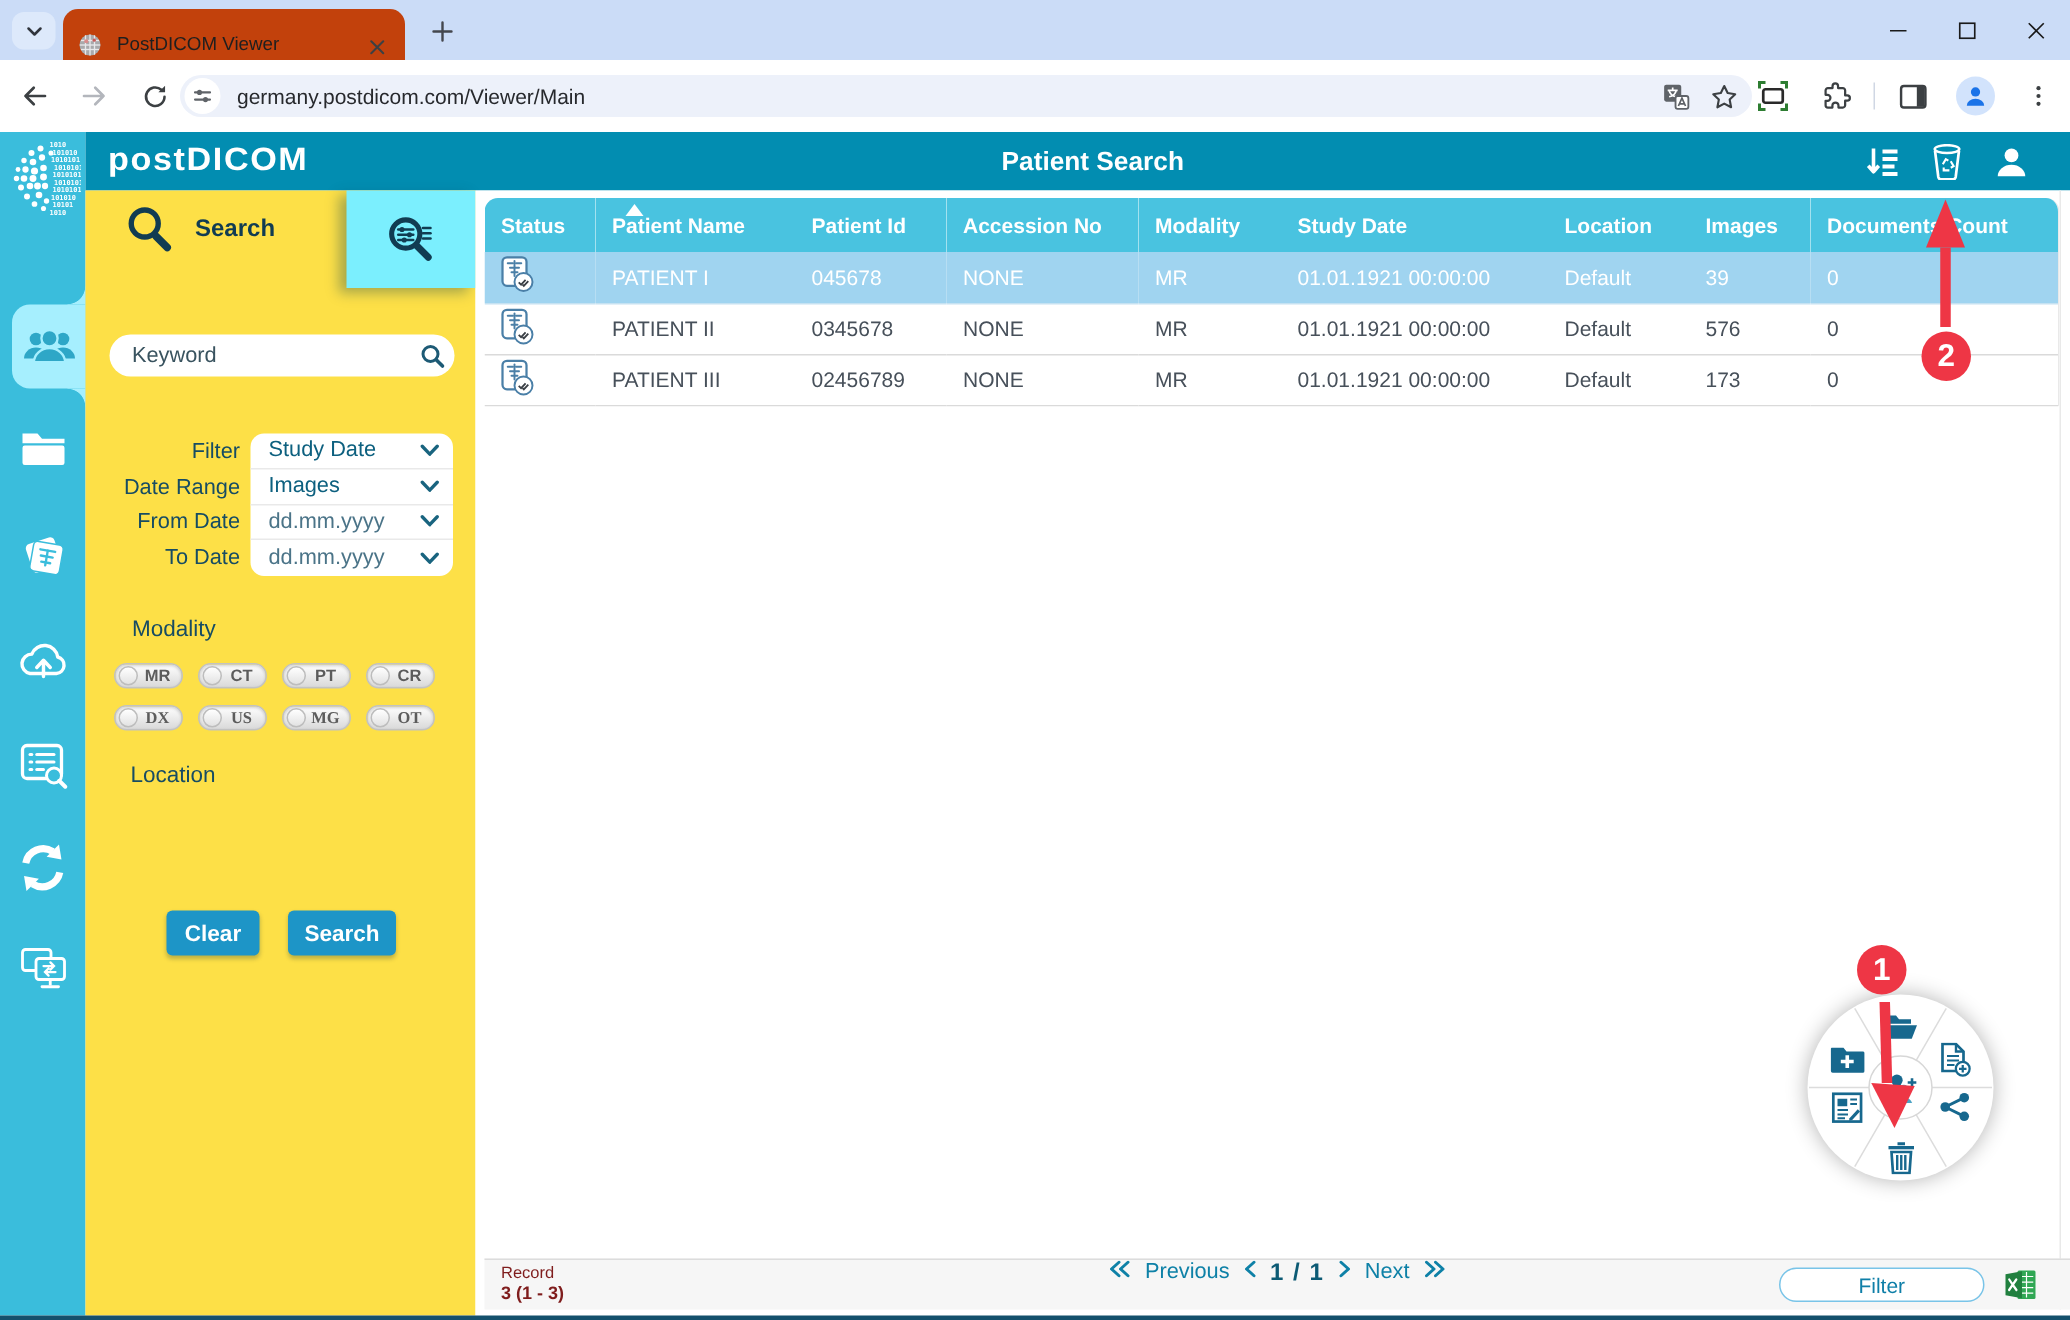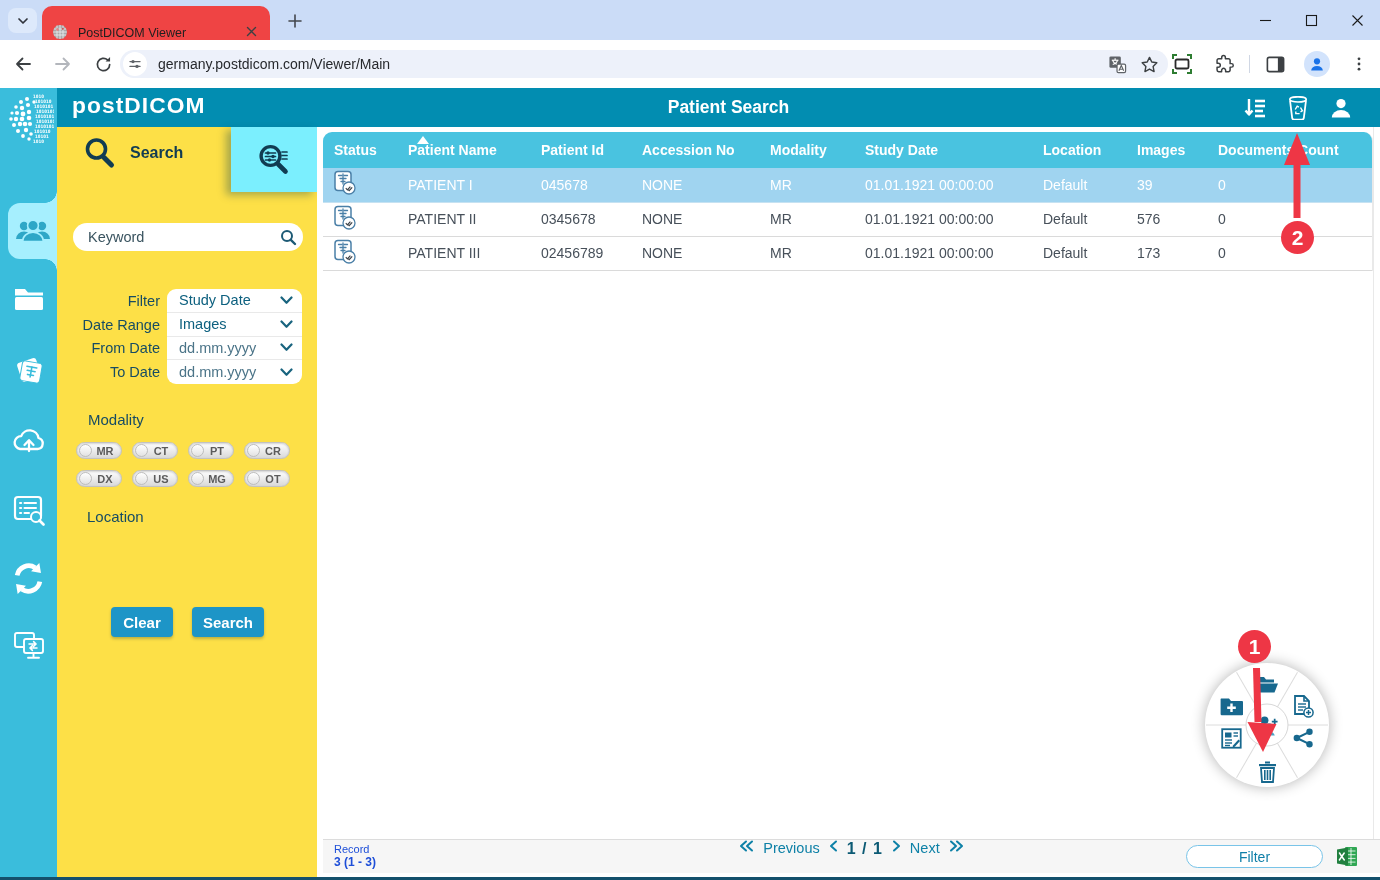--- a/index.html
+++ b/index.html
@@ -3,21 +3,21 @@
 <meta charset="utf-8">
 <style>
   * { margin:0; padding:0; box-sizing:border-box; }
   html,body { width:1380px; height:880px; overflow:hidden; }
   body { font-family:"Liberation Sans", sans-serif; }
   .stage { position:relative; width:1380px; height:880px; background:#fff; overflow:hidden; }
 
   
   .tabstrip { position:absolute; left:0; top:0; width:1380px; height:40px; background:#cbdcf7; }
   .tab-search-btn { position:absolute; left:8px; top:8px; width:29px; height:25px; border-radius:8px; background:#dde9fb; display:flex; align-items:center; justify-content:center; }
-  .tab { position:absolute; left:42px; top:6px; width:228px; height:34px; background:#ef4444; border-radius:10px 10px 0 0; display:flex; align-items:flex-end; padding:0 10px; }
+  .tab { position:absolute; left:42px; top:6px; width:228px; height:34px; background:#c2410c; border-radius:10px 10px 0 0; display:flex; align-items:flex-start; padding:16px 10px; }
   .tab-title { font-size:12.5px; color:#1f1f1f; margin-left:10px; flex:1; white-space:nowrap; overflow:hidden; }
   .tab-close { width:18px; height:18px; display:flex; align-items:center; justify-content:center; border-radius:50%; }
   .newtab { position:absolute; left:282px; top:8px; width:26px; height:26px; display:flex; align-items:center; justify-content:center; }
   .wincontrols { position:absolute; right:0; top:0; height:40px; display:flex; align-items:center; }
   .winbtn { width:46px; height:40px; display:flex; align-items:center; justify-content:center; }
 
   .toolbar { position:absolute; left:0; top:40px; width:1380px; height:48px; background:#ffffff; display:flex; align-items:center; }
   .navbtn { width:34px; height:34px; margin-left:6px; display:flex; align-items:center; justify-content:center; border-radius:50%; }
   .omnibox { position:absolute; left:120px; top:10px; width:1048px; height:28px; background:#edf1fa; border-radius:14px; display:flex; align-items:center; }
   .site-badge { width:24px; height:24px; border-radius:50%; background:#ffffff; margin-left:3px; display:flex; align-items:center; justify-content:center; }
@@ -79,21 +79,21 @@
   .main { position:absolute; left:317px; top:39px; width:1063px; height:750px; background:#ffffff; }
   .tablewrap { position:absolute; left:6px; top:5px; width:1050px; border-radius:9px 9px 0 0; overflow:hidden; border-right:1px solid #e9e9e9; }
   table.grid { border-collapse:collapse; table-layout:fixed; width:1050px; }
   table.grid th { background:#49c3e0; color:#ffffff; font-size:14px; font-weight:bold; text-align:left; height:36px; padding:0 0 0 11px; position:relative; white-space:nowrap; }
   table.grid td { font-size:14px; color:#47505a; height:34px; padding:0 0 0 11px; border-bottom:1px solid #dadada; white-space:nowrap; }
   tr.sel td { background:#a0d4f0; color:#ffffff; border-bottom:1px solid #c6e2f2; }
   .sort-tri { position:absolute; left:20px; top:4px; width:0; height:0; border-left:6px solid transparent; border-right:6px solid transparent; border-bottom:8px solid #ffffff; }
   .status-td { padding-left:9px !important; }
 
   .bottombar { position:absolute; left:6px; top:712px; width:1057px; height:34px; background:#f6f6f6; border-top:1px solid #dcdcdc; }
-  .rec { position:absolute; left:11px; top:3px; color:#1d4ed8; }
+  .rec { position:absolute; left:11px; top:3px; color:#7f1d1d; }
   .rec .l1 { font-size:11px; }
   .rec .l2 { font-size:12px; font-weight:bold; }
   .pager { position:absolute; left:0; top:0; width:1057px; height:34px; display:flex; justify-content:center; gap:9px; }
   .pager .pnav { font-size:14.5px; color:#0e81a7; }
   .pager .pcur { font-size:16px; font-weight:bold; color:#0c5a74; letter-spacing:1px; }
   .filter-btn { position:absolute; right:57px; top:5px; width:137px; height:23px; background:#ffffff; border:1px solid #79c4e8; border-radius:12px; display:flex; align-items:center; justify-content:center; font-size:14px; color:#0f7fa8; }
   .excel-btn { position:absolute; right:21px; top:5px; width:24px; height:23px; display:flex; align-items:center; justify-content:center; }
 
   
   .radial { position:absolute; left:1205px; top:575px; width:124px; height:124px; }
@@ -482,21 +482,21 @@
           </div>
         <div class="pill">
             <span class="dot"></span>
             <span class="ptxt">PT</span>
           </div>
         <div class="pill">
             <span class="dot"></span>
             <span class="ptxt">CR</span>
           </div>
       </div>
-      <div class="radios" style="top:343px;">
+      <div class="radios" style="top:343px;font-family:Liberation Serif, serif;">
         <div class="pill">
             <span class="dot"></span>
             <span class="ptxt">DX</span>
           </div>
         <div class="pill">
             <span class="dot"></span>
             <span class="ptxt">US</span>
           </div>
         <div class="pill">
             <span class="dot"></span>

